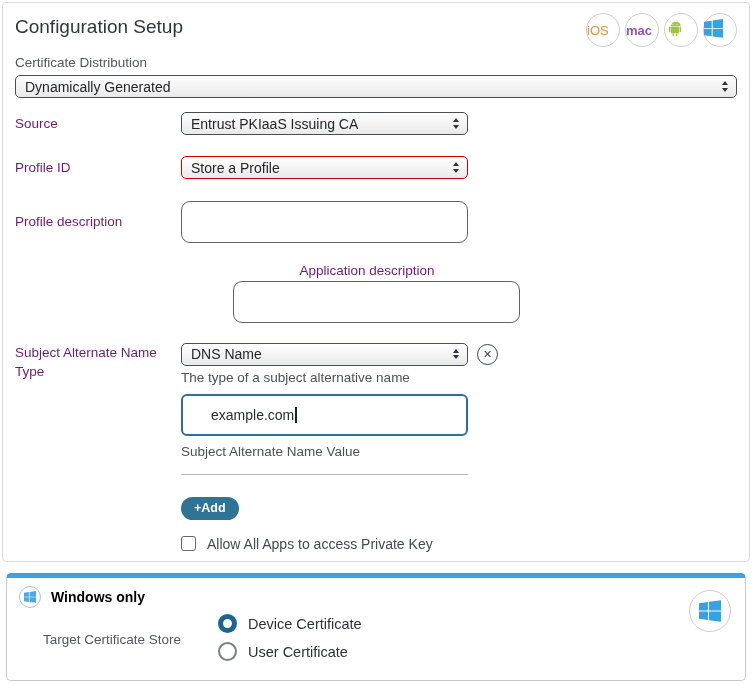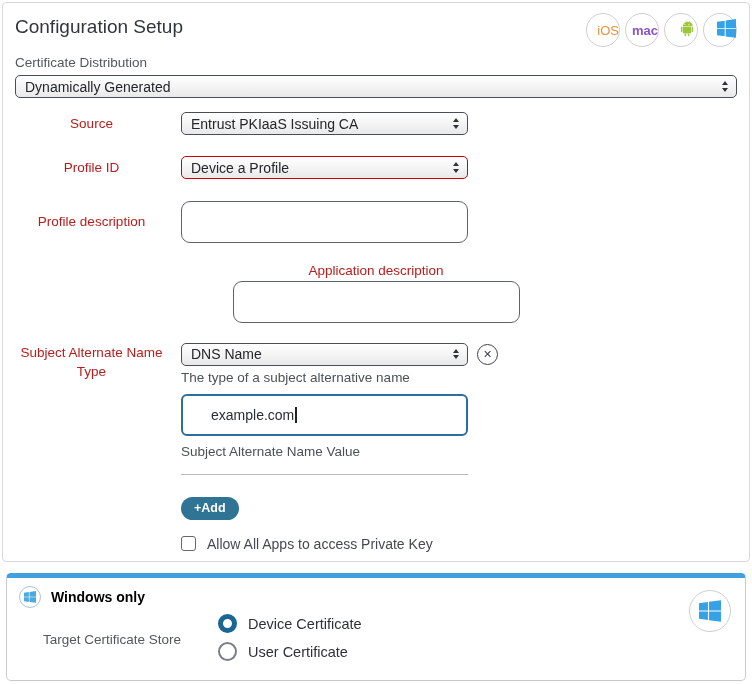--- a/index.html
+++ b/index.html
@@ -13,21 +13,21 @@
     height: 560px;
     overflow: hidden;
   }
 
   .hdr { display: flex; align-items: flex-start; justify-content: space-between; }
   .title { font-size: 19px; color: #32363b; padding-top: 3px; }
   .badges { display: flex; gap: 5px; }
   .badge {
     width: 34px; height: 34px; border-radius: 50%;
     border: 1px solid #cfcfcf; background: #fff;
-    display: flex; align-items: center; justify-content: flex-end;
+    display: flex; align-items: center; justify-content: flex-start;
     font-size: 13px; font-weight: 400;
   }
   .badge.ios  { color: #e8923a; }
   .badge.mac  { color: #8b52c9; font-weight: bold; }
 
   .section-label { margin-top: 8px; font-size: 13.5px; color: #54575c; }
 
   .msel {
     display: flex; align-items: center;
     height: 23px; padding: 0 8px 0 9px;
@@ -40,22 +40,22 @@
   .msel.wide { margin-top: 5px; width: 100%; }
   .msel.err { border-color: #cc0000; }
   .spin { margin-left: auto; display: flex; flex-direction: column; gap: 2.5px; padding-left: 8px; }
   .tri-up { width:0; height:0; border-left:3.5px solid transparent; border-right:3.5px solid transparent; border-bottom:4.5px solid #2f3337; }
   .tri-dn { width:0; height:0; border-left:3.5px solid transparent; border-right:3.5px solid transparent; border-top:4.5px solid #2f3337; }
 
   .frm { margin-top: 0; }
   .row { display: flex; align-items: center; }
   .row.top { align-items: flex-start; }
   .lbl {
-    flex: none; width: 153px; text-align: center;
-    font-size: 13.5px; color: #b91c1c; line-height: 1.45;
+    flex: none; width: 153px; text-align: left;
+    font-size: 13.5px; color: #701a75; line-height: 1.45;
   }
   .gap { flex: none; width: 13px; }
   .fld { flex: none; width: 287px; }
 
   .ta {
     width: 287px; height: 42px; resize: none;
     border: 1px solid #5f6368; border-radius: 9px;
     padding: 6px 10px; font-family: "Liberation Sans", sans-serif; font-size: 14px; color: #333;
     background: #fff; outline: none; display: block;
   }
@@ -190,21 +190,21 @@
             </span>
         </div>
       </div>
     </div>
 
     <div class="row" style="margin-top:21px;">
       <div class="lbl">Profile ID</div>
       <div class="gap"></div>
       <div class="fld">
         <div class="msel err">
-          <span>Device a Profile</span>
+          <span>Store a Profile</span>
           <span class="spin">
               <span class="tri-up"></span>
               <span class="tri-dn"></span>
             </span>
         </div>
       </div>
     </div>
 
     <div class="row" style="margin-top:22px;">
       <div class="lbl">Profile description</div>

